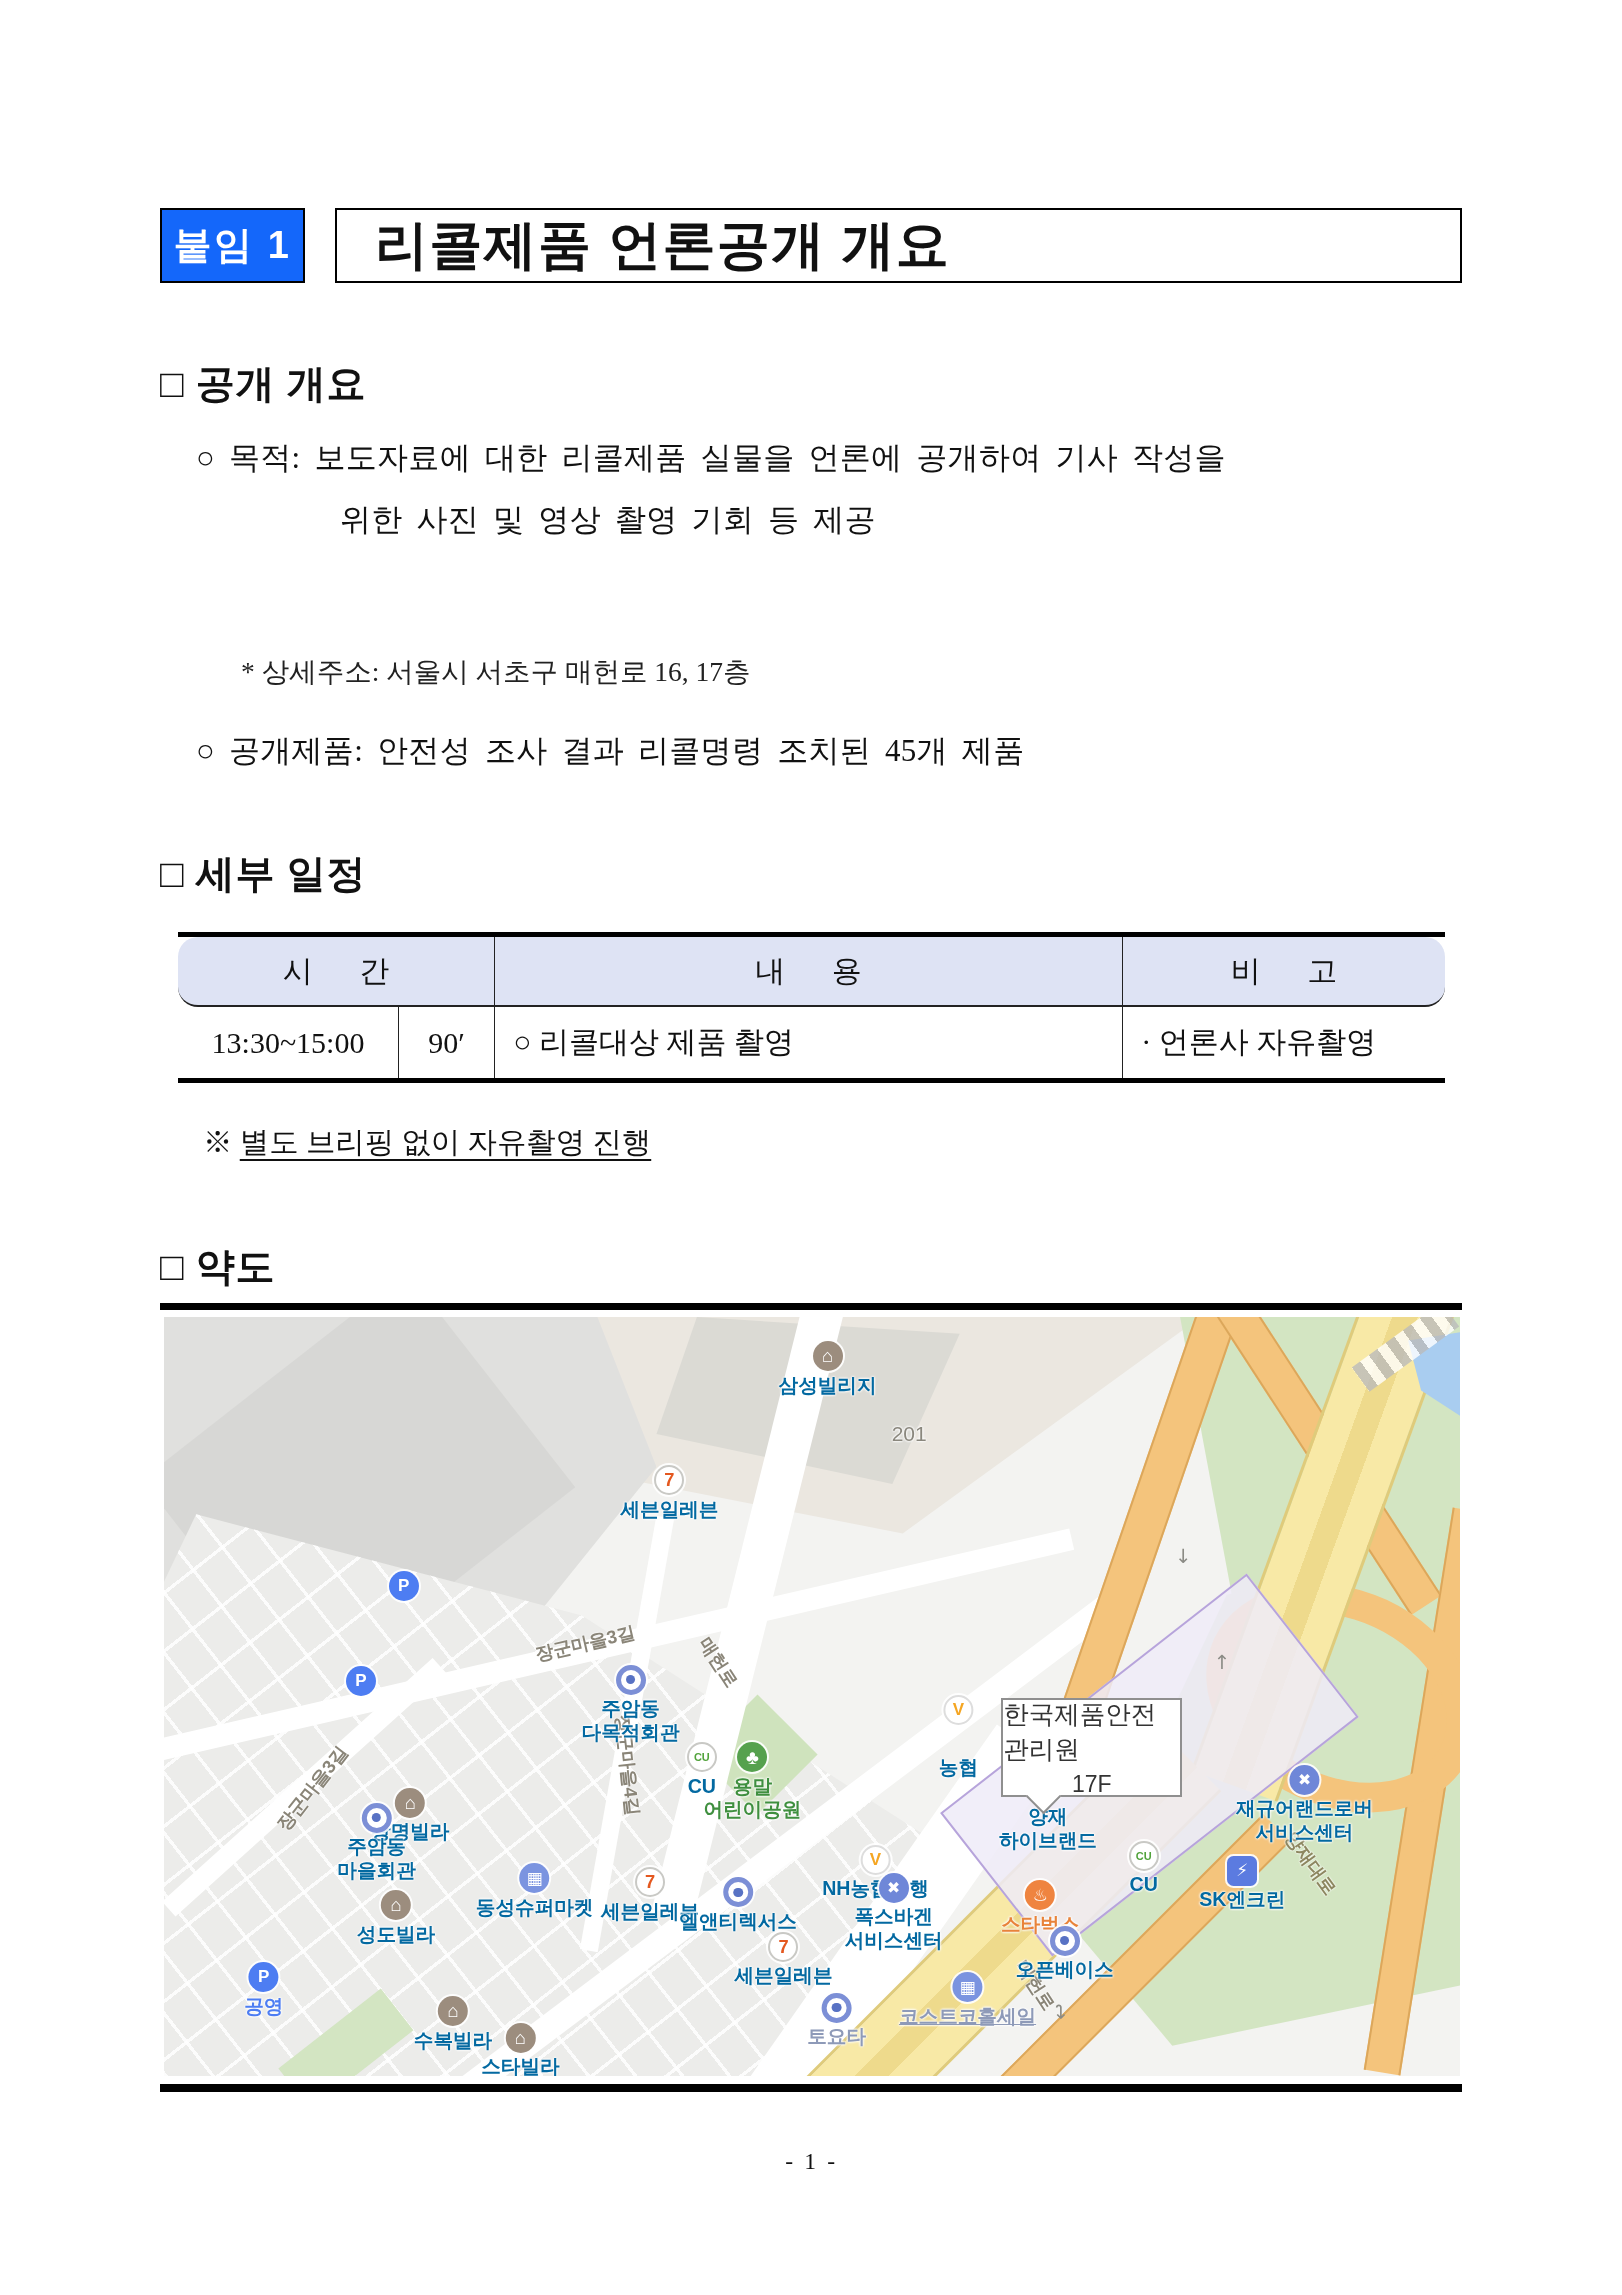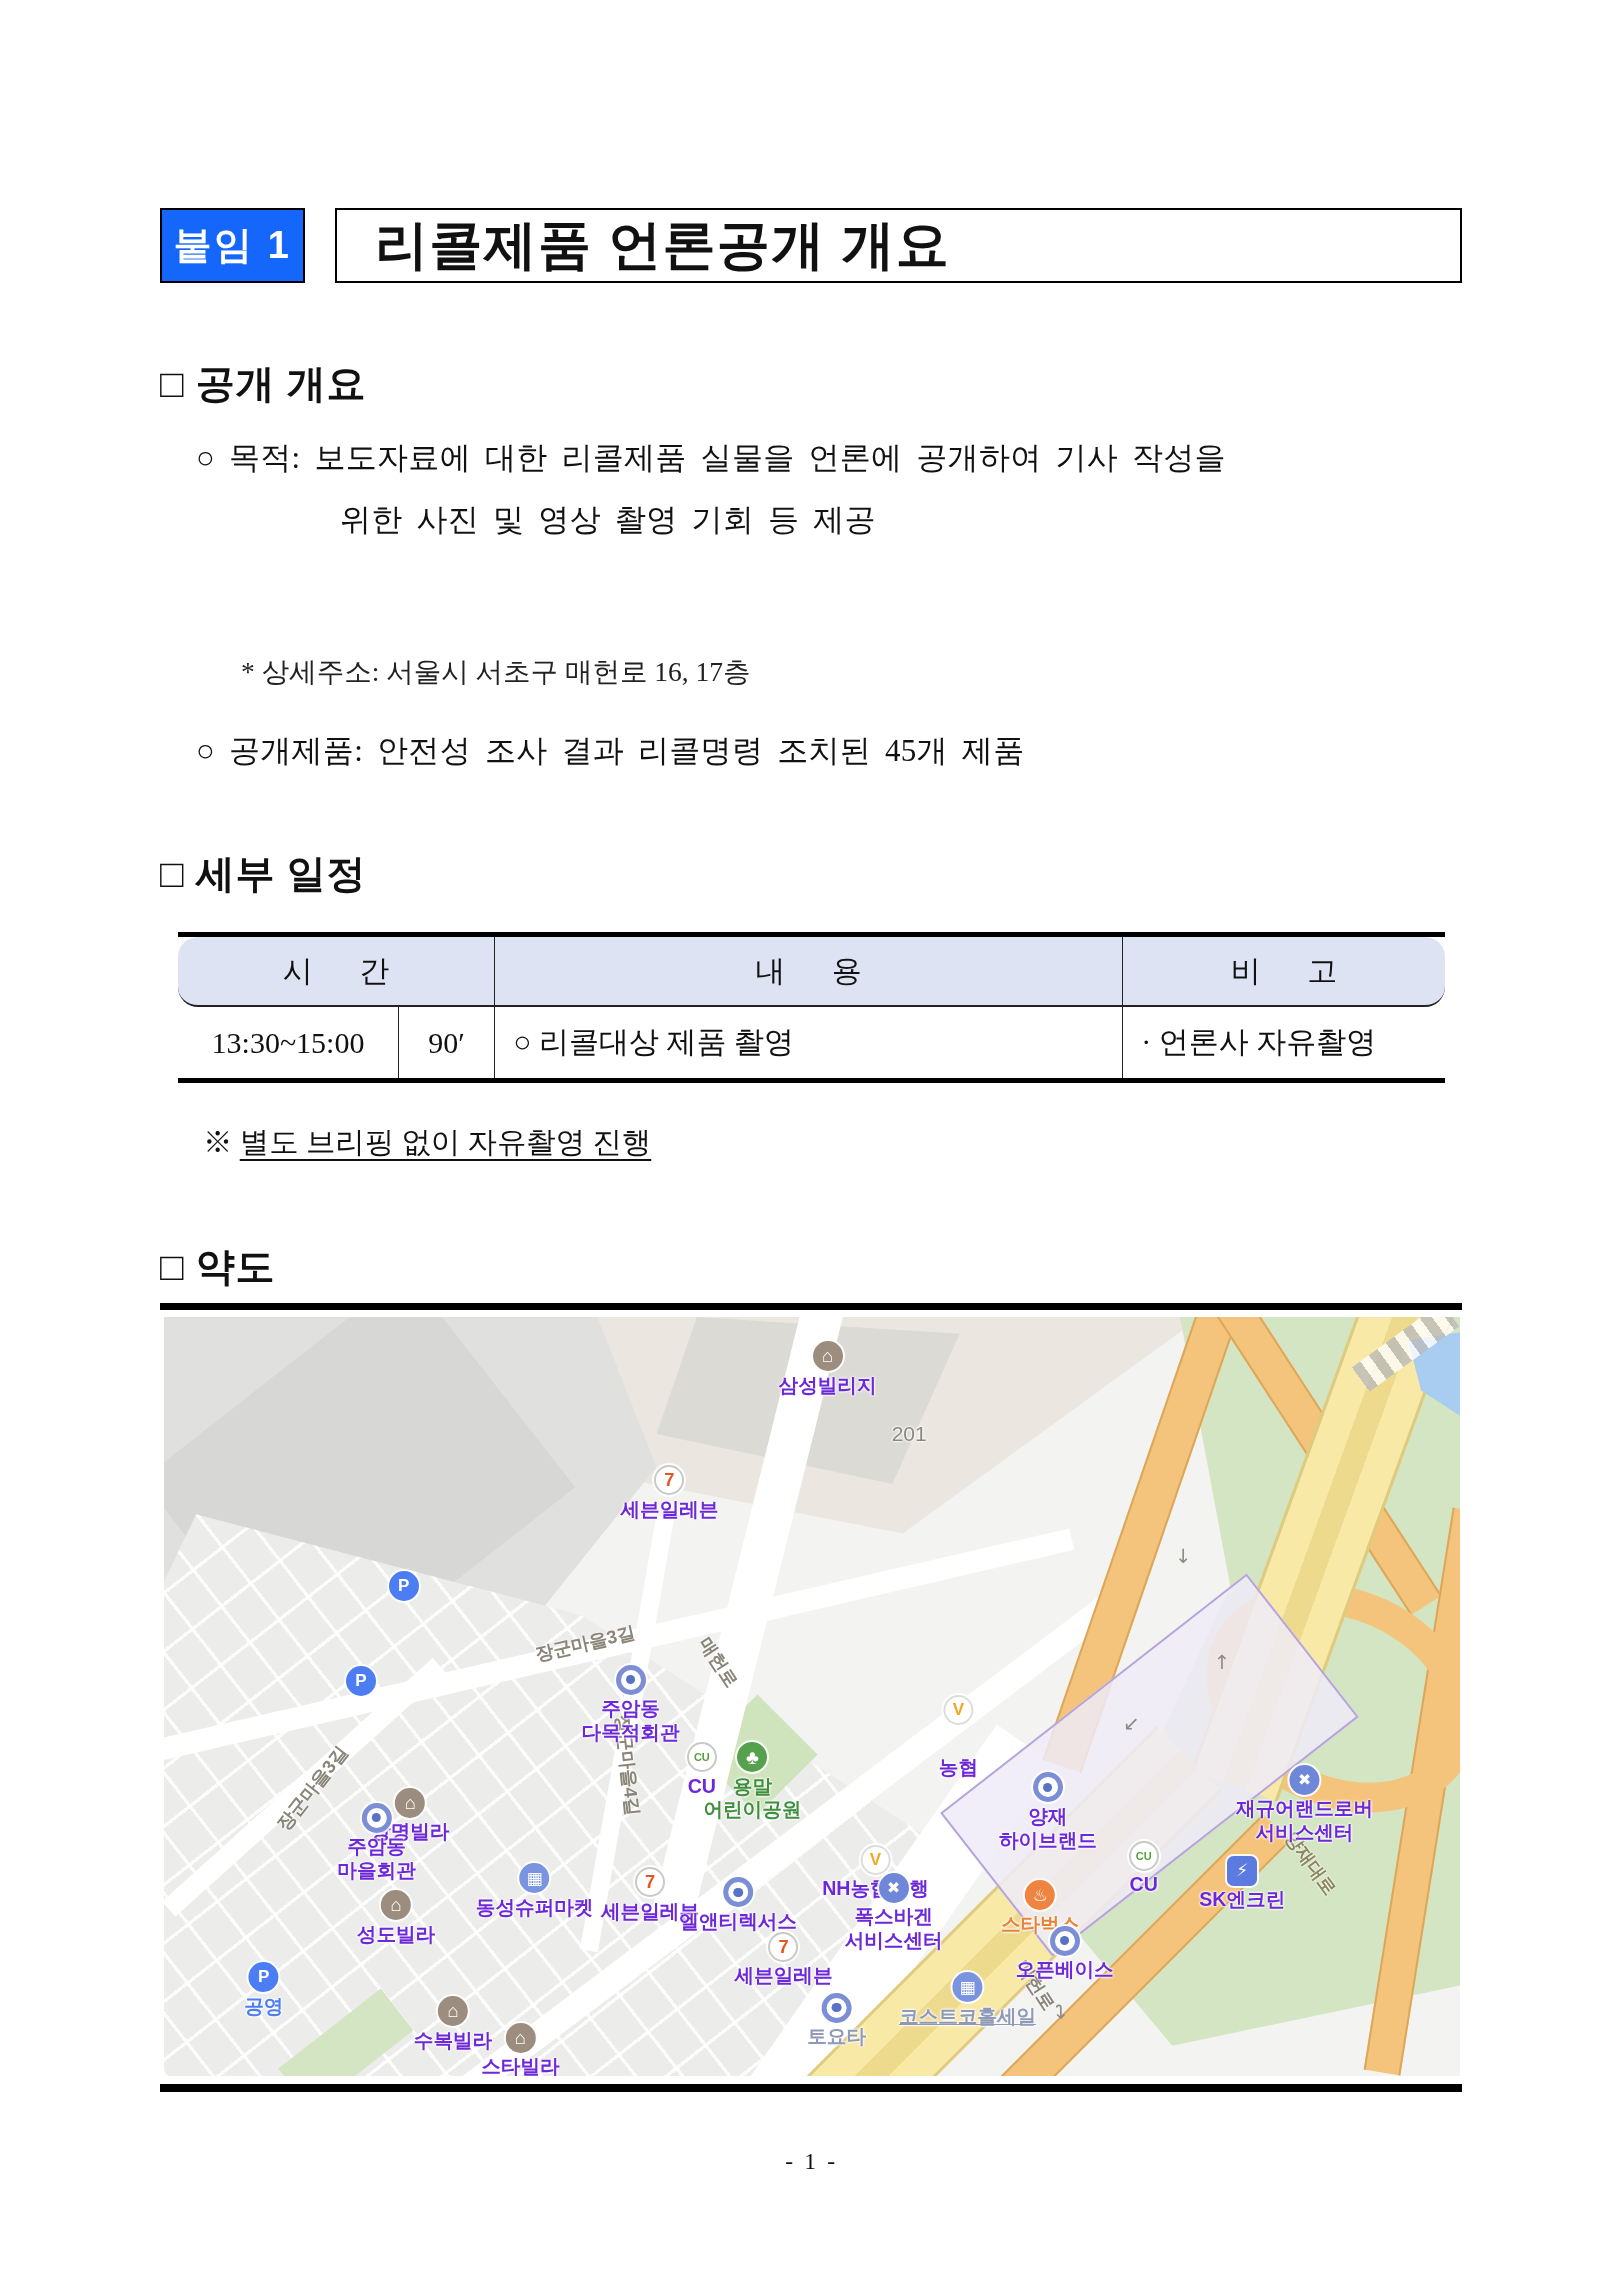--- a/index.html
+++ b/index.html
@@ -68,21 +68,21 @@
   .m-rail{left:91.5%;top:2%;width:111px;height:30px;transform:rotate(-36deg);
           background:repeating-linear-gradient(90deg,#bbb 0 10.5px,#fff 10.5px 21px);opacity:.8;}
   .m-purple{left:61%;top:47%;width:30%;height:24%;background:rgba(238,235,248,.85);
             border:2px solid #b7a4db;transform:rotate(-38deg);}
   
   .poi{position:absolute;transform:translate(-50%,0);display:flex;flex-direction:column;align-items:center;z-index:5;}
   .poi .ic{width:30px;height:30px;border-radius:50%;display:flex;align-items:center;justify-content:center;
            font-family:"Liberation Sans","DejaVu Sans",sans-serif;font-weight:bold;font-size:17px;color:#fff;
            box-shadow:0 0 0 2px rgba(255,255,255,.9);}
   .poi .lb{margin-top:2.6px;font-family:"Liberation Sans","DejaVu Sans",sans-serif;font-weight:bold;
-           font-size:19.6px;color:#6d28d9;text-align:center;line-height:23.6px;white-space:nowrap;
+           font-size:19.6px;color:#0369a1;text-align:center;line-height:23.6px;white-space:nowrap;
            text-shadow:0 0 2.6px #fff,0 0 2.6px #fff,0 0 2.6px #fff;}
   .t-seven .ic{background:#fff;border:2px solid #c9c9c5;color:#e4581f;font-size:18.3px;}
   .t-cu .ic{background:#fff;border:2px solid #c9c9c5;color:#52a33c;font-size:11px;letter-spacing:0;}
   .t-p .ic{background:#4d7df2;}
   .t-ring .ic{background:#fff;border:5.2px solid #7c8fd6;}
   .t-ring .ic i{width:9.2px;height:9.2px;border-radius:50%;background:#5872c4;}
   .t-house .ic{background:#9c8d7e;font-size:18.3px;}
   .t-nh .ic{background:#fff;border:2px solid #ddd;color:#f5a623;}
   .t-park .ic{background:#56a14e;font-size:19.6px;}
   .t-cart .ic{background:#7b94e0;}
@@ -165,20 +165,25 @@
     <div class="road yellow" style="left:61%;top:48%;width:92px;height:70%;transform:rotate(45deg)"></div>
     <div class="shape m-water"></div>
     <div class="shape m-rail"></div>
     <div class="shape m-purple"></div>
 
     <div class="arrow" style="left:78%;top:30%">↓</div>
     <div class="arrow" style="left:74%;top:52%">↙</div>
     <div class="arrow" style="left:81%;top:44%">↑</div>
     <div class="arrow" style="left:68.5%;top:90%;transform:rotate(-90deg)">↩</div>
 
+    <div class="callout">
+      <div class="c1">한국제품안전관리원</div>
+      <div class="c2">17F</div>
+      <div class="tip"></div>
+    </div>
 
   <div class="poi t-house" style="left: 51.2%; top: 3.2%;">
         <div class="ic">⌂</div>
         <div class="lb">
           <span style="display: block;">삼성빌리지</span>
         </div>
       </div>
       <div class="poi t-text" style="left: 57.5%; top: 13.5%;">
         <div class="lb">
           <span style="display: block;">201</span>

